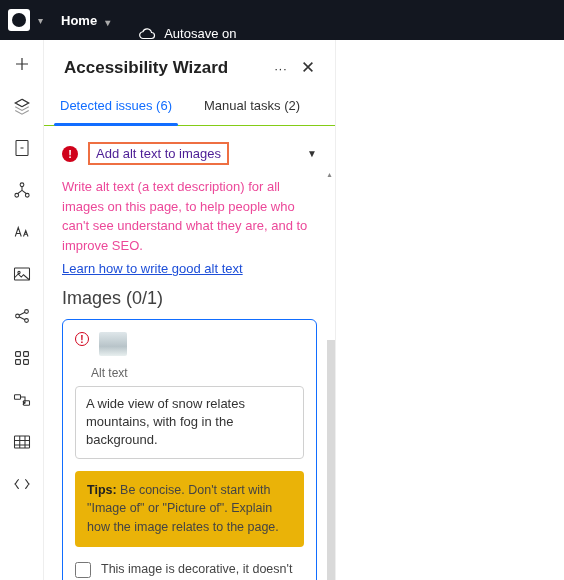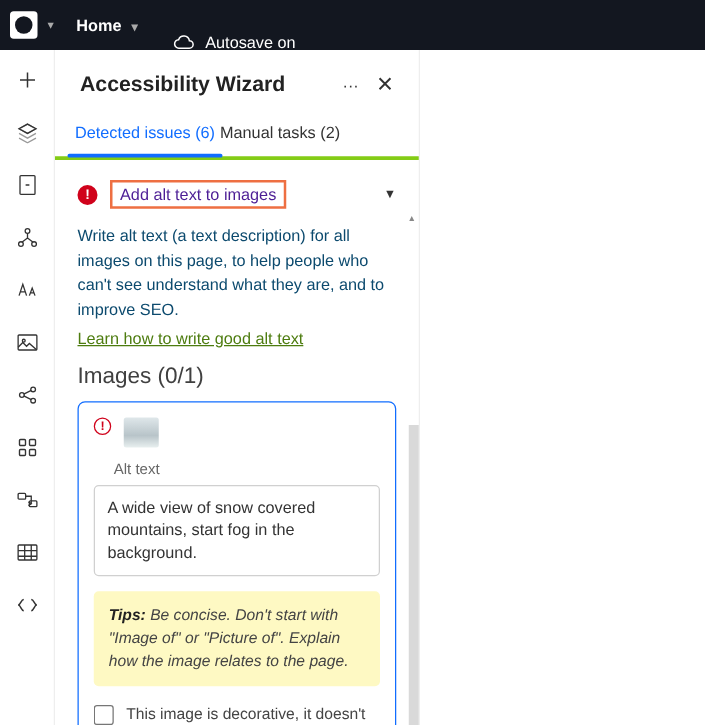--- a/index.html
+++ b/index.html
@@ -12,39 +12,39 @@
 .autosave { display: flex; align-items: center; gap: 8px; padding: 4px 10px; font-size: 13px; font-weight: 500; cursor: pointer; margin-top: 27px; }
 .cloud-icon svg { display: block; }
 .layout { display: flex; height: calc(100% - 40px); background: #fff; }
 .leftrail { width: 44px; border-right: 1px solid #eee; display: flex; flex-direction: column; align-items: center; padding-top: 14px; gap: 22px; }
 .leftrail .tool { width: 20px; height: 20px; display: flex; align-items: center; justify-content: center; color: #333; cursor: pointer; }
 .panel { width: 292px; border-right: 1px solid #eee; display: flex; flex-direction: column; position: relative; }
 .panel-header { padding: 18px 20px 10px; display: flex; align-items: center; justify-content: space-between; }
 .panel-title { font-size: 17px; font-weight: 700; color: #222; }
 .panel-actions { display: flex; gap: 14px; align-items: center; }
 .panel-actions .ic { cursor: pointer; color: #333; }
-.tabs { display: flex; border-bottom: 3px solid #84cc16; padding: 0 14px; }
+.tabs { display: flex; border-bottom: 1px solid #84cc16; padding: 0 14px; gap: 28px; }
 .tab { padding: 10px 2px 12px; font-size: 13px; cursor: pointer; color: #333; position: relative; }
 .tab.active { color: #116dff; }
 .tab.active::after { content: ""; position: absolute; left: -4px; right: -4px; bottom: -1px; height: 3px; background: #116dff; border-radius: 2px; }
 .content { padding: 16px 18px 8px; overflow-y: auto; flex: 1; }
 .issue-head { display: flex; align-items: center; gap: 10px; margin-bottom: 12px; }
 .err-icon { width: 16px; height: 16px; background: #d0021b; border-radius: 50%; color: #fff; font-size: 11px; font-weight: 700; display: flex; align-items: center; justify-content: center; }
 .issue-title { border: 2px solid #ee6f42; padding: 2px 6px; font-size: 13px; color: #4c1d95; }
 .issue-head .caret { margin-left: auto; font-size: 10px; color: #333; }
-.issue-desc { font-size: 13px; color: #0c4a6e; line-height: 1.5; margin-bottom: 6px; }
-.learn-link { font-size: 13px; color: #4d7c0f; text-decoration: underline; cursor: pointer; }
+.issue-desc { font-size: 13px; color: #ec4899; line-height: 1.5; margin-bottom: 6px; }
+.learn-link { font-size: 13px; color: #1d4ed8; text-decoration: underline; cursor: pointer; }
 .images-count { margin-top: 12px; margin-bottom: 10px; font-size: 18px; color: #404040; }
 .image-card { border: 1.5px solid #116dff; border-radius: 6px; padding: 12px; }
 .card-top { display: flex; align-items: flex-start; gap: 10px; }
 .warn-icon { width: 14px; height: 14px; border: 1.5px solid #d0021b; border-radius: 50%; color: #d0021b; font-size: 10px; font-weight: 700; display: flex; align-items: center; justify-content: center; }
 .thumb { width: 28px; height: 24px; background: linear-gradient(#dfe7ea, #b8c4c9 60%, #e8efef); border-radius: 2px; }
 .alt-label { font-size: 12px; color: #666; margin: 10px 16px 6px; }
 .alt-input { width: 100%; border: 1px solid #d0d0d0; border-radius: 4px; padding: 8px 10px; font-size: 13px; font-family: inherit; color: #333; line-height: 1.4; }
-.tips-box { background: #fef9c3; border-radius: 4px; padding: 10px 12px; margin-top: 12px; font-size: 12.5px; color: #444; line-height: 1.5; font-style: italic; }
+.tips-box { background: #eab308; border-radius: 4px; padding: 10px 12px; margin-top: 12px; font-size: 12.5px; color: #444; line-height: 1.5; }
 .tips-box b { color: #222; }
 .checkbox-row { display: flex; gap: 10px; margin-top: 14px; align-items: flex-start; }
 .checkbox-row input { width: 16px; height: 16px; margin-top: 1px; cursor: pointer; }
 .checkbox-row label { font-size: 12.5px; color: #444; line-height: 1.4; flex: 1; }
 .scrollind { position: absolute; right: 2px; top: 130px; width: 7px; height: 8px; display: flex; align-items: center; justify-content: center; color: #888; font-size: 8px; }
 .scrollbar-track { position: absolute; right: 0; top: 300px; bottom: 0; width: 8px; background: #d9d9d9; }
 </style>
 </head>
 <body>
 
@@ -168,21 +168,21 @@
       <div class="issue-desc">Write alt text (a text description) for all images on this page, to help people who can't see understand what they are, and to improve SEO.</div>
       <span class="learn-link">Learn how to write good alt text</span>
       <div class="images-count">Images (0/1)</div>
 
       <div class="image-card">
         <div class="card-top">
           <div class="warn-icon">!</div>
           <div class="thumb"></div>
         </div>
         <div class="alt-label">Alt text</div>
-        <div class="alt-input">A wide view of snow covered mountains, start fog in the background.</div>
+        <div class="alt-input">A wide view of snow relates mountains, with fog in the background.</div>
         <div class="tips-box">
           <b>Tips:</b><span> Be concise. Don't start with "Image of" or "Picture of". Explain how the image relates to the page.</span>
         </div>
         <div class="checkbox-row">
           <input type="checkbox" style="">
           <label>This image is decorative, it doesn't need alt text.</label>
         </div>
 
       </div>
     </div>

